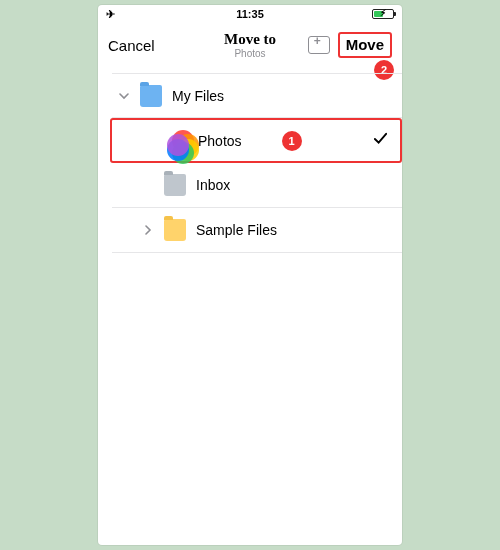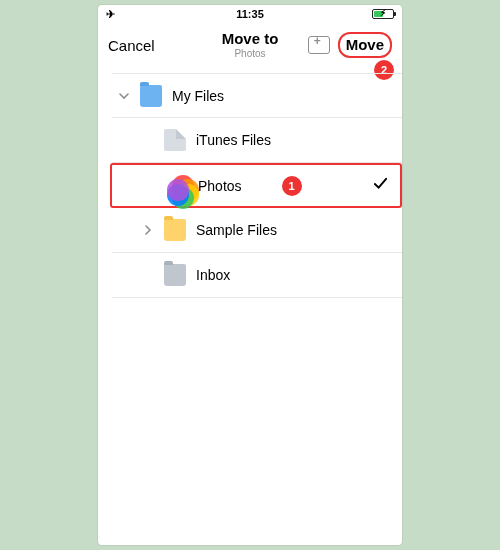--- a/index.html
+++ b/index.html
@@ -12,27 +12,27 @@
     .status .center { position: absolute; left: 50%; transform: translateX(-50%); }
     .status .right { display: flex; align-items: center; gap: 3px; }
     .battery { width: 22px; height: 10px; border: 1px solid #222; border-radius: 2px; position: relative; display: inline-block; }
     .battery::after { content: ""; position: absolute; right: -3px; top: 2px; width: 2px; height: 4px; background: #222; border-radius: 0 1px 1px 0; }
     .battery .fill { position: absolute; left: 1px; top: 1px; bottom: 1px; width: 45%; background: #34c759; border-radius: 1px; }
     .battery .bolt { position: absolute; left: 7px; top: -2px; font-size: 9px; color: #000; }
 
     
     .nav { height: 44px; display: flex; align-items: center; justify-content: space-between; padding: 0 10px; position: relative; gap: 32px; }
     .nav .title-wrap { position: absolute; left: 50%; transform: translateX(-50%); text-align: center; line-height: 1.1; }
-    .nav .title { font-size: 15px; font-weight: 600; color: #000; }
+    .nav .title { font-size: 15px; font-weight: 600; color: #000; font-family: Liberation Serif, serif; }
     .nav .subtitle { font-size: 10px; color: #8e8e93; }
     .nav .cancel { font-size: 15px; color: #000; }
     .nav .rightg { display: flex; align-items: center; gap: 8px; }
     .newfolder { width: 22px; height: 18px; border: 1.3px solid #8e8e93; border-radius: 3px; position: relative; }
     .newfolder::before { content: "+"; position: absolute; left: 5px; top: -3px; font-size: 12px; color: #8e8e93; font-weight: 600; }
-    .move-box { border: 2.5px solid #e33; border-radius: 12px; padding: 2px 6px; position: relative; }
+    .move-box { border: 2.5px solid #e33; border-radius: 3px; padding: 2px 6px; position: relative; }
     .move { font-size: 15px; font-weight: 600; color: #000; }
     .callout-2 { position: absolute; right: -4px; top: 26px; width: 20px; height: 20px; background: #e33; color: #fff; border-radius: 50%; font-size: 11px; font-weight: 700; display: flex; align-items: center; justify-content: center; }
 
     
     .list { margin-top: 6px; }
     .row { display: flex; align-items: center; height: 45px; border-bottom: 1px solid #e6e6e8; margin-left: 14px; position: relative; }
     .row.first { border-top: 1px solid #e6e6e8; }
     .chev { width: 24px; display: flex; justify-content: center; color: #8e8e93; transform-origin: center; }
     .chev svg { width: 10px; height: 10px; }
     .spacer { width: 24px; }
@@ -104,28 +104,20 @@
         <svg viewBox="0 0 10 10">
             <path d="M1 3l4 4 4-4" stroke="#8e8e93" stroke-width="1.6" fill="none" stroke-linecap="round"></path>
           </svg>
       </span>
       <span class="ico">
           <span class="folder-blue"></span>
         </span>
       <span class="label">My Files</span>
     </div>
 
-    <div class="row">
-      <span class="spacer"></span>
-        <span class="indent"></span>
-      <span class="ico">
-          <span class="doc-grey"></span>
-        </span>
-      <span class="label">iTunes Files</span>
-    </div>
 
     <div class="row selected-box">
       <span class="spacer"></span>
         <span class="indent"></span>
       <span class="ico">
         <span class="photos-ico">
           <span class="pet" style="background:#ff3b30; left:6px; top:0"></span>
           <span class="pet" style="background:#ff9500; left:11px; top:4px"></span>
           <span class="pet" style="background:#ffcc00; left:11px; top:9px"></span>
           <span class="pet" style="background:#34c759; left:6px; top:12px"></span>
@@ -137,35 +129,35 @@
       <span class="callout-1">1</span>
       <span style="flex:1"></span>
       <span class="check">
         <svg viewBox="0 0 16 16">
             <path d="M2 8.5l4 4L14 3" stroke="#000" stroke-width="2" fill="none" stroke-linecap="round"></path>
           </svg>
       </span>
     </div>
 
     <div class="row">
+      <span class="spacer"></span>
+        <span class="indent"></span>
+      <span class="ico">
+          <span class="folder-grey"></span>
+        </span>
+      <span class="label">Inbox</span>
+    </div>
+
+    <div class="row">
       <span class="chev" style="margin-left:24px">
         <svg viewBox="0 0 10 10">
             <path d="M3 1l4 4-4 4" stroke="#8e8e93" stroke-width="1.6" fill="none" stroke-linecap="round"></path>
           </svg>
       </span>
       <span class="ico">
           <span class="folder-yellow"></span>
         </span>
       <span class="label">Sample Files</span>
     </div>
 
-    <div class="row">
-      <span class="spacer"></span>
-        <span class="indent"></span>
-      <span class="ico">
-          <span class="folder-grey"></span>
-        </span>
-      <span class="label">Inbox</span>
-    </div>
-
 
   </div>
 </div>
 
 </body></html>

